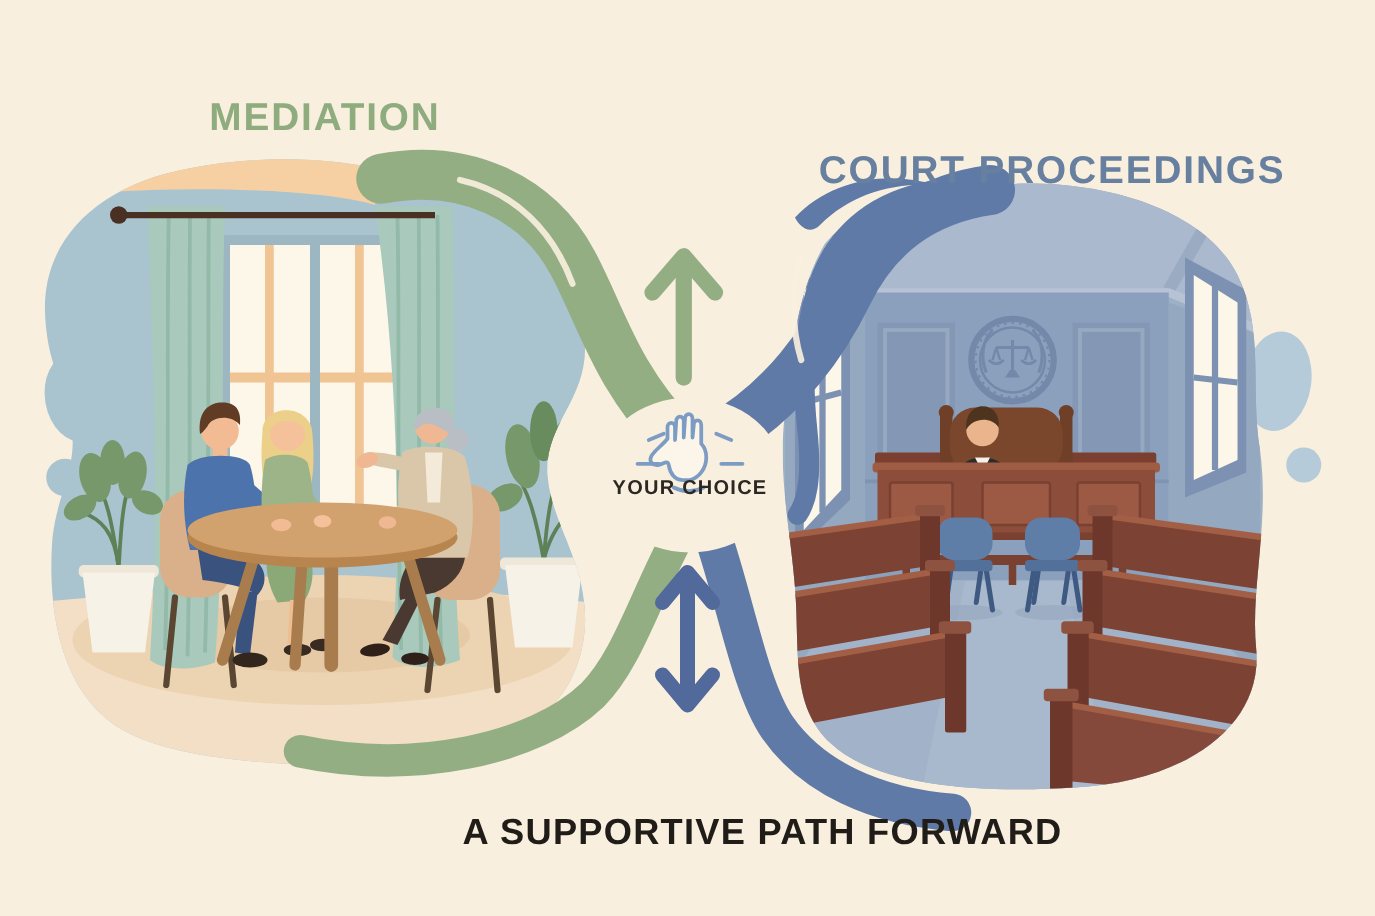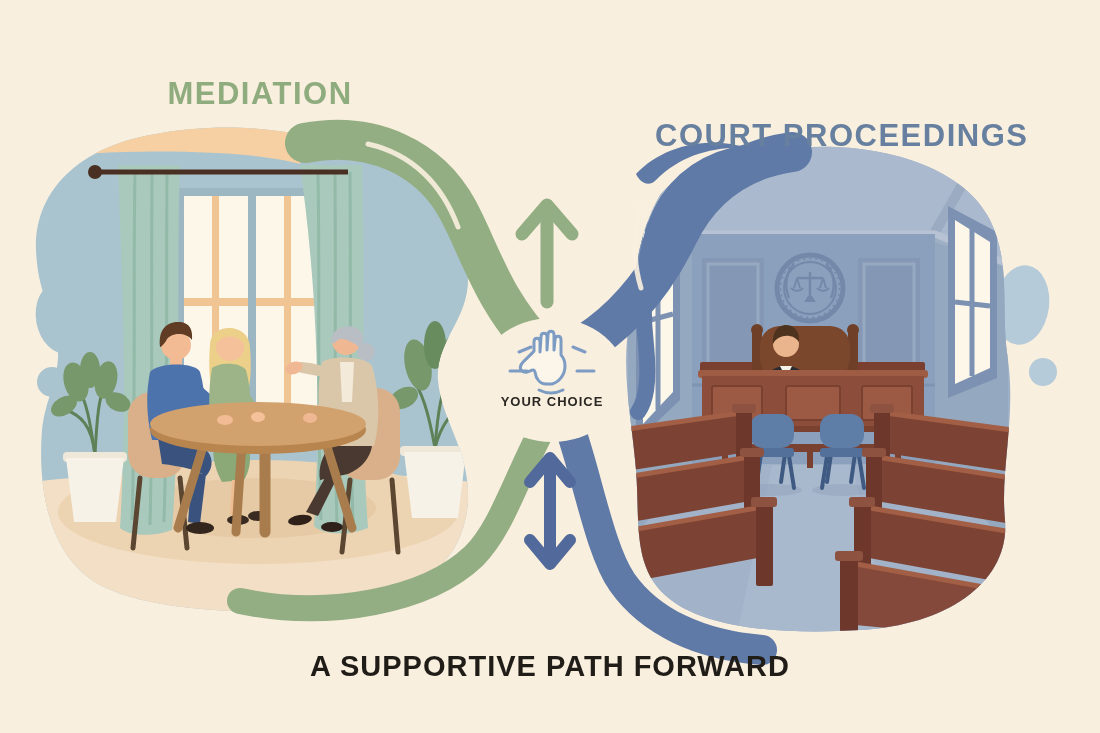--- a/index.html
+++ b/index.html
@@ -10,24 +10,24 @@
   }
   #illustration{position:absolute;left:0;top:0;width:1100px;height:733px;}
   .title{
     position:absolute;text-align:center;font-weight:600;letter-spacing:1.5px;
     white-space:nowrap;
   }
   #mediation-title{left:120px;top:76px;width:280px;font-size:31px;color:#8fac7e;}
   #court-title{left:655px;top:74px;width:340px;font-size:31px;color:#68809f;margin-top:44px;}
   #your-choice-label{
     position:absolute;left:452px;top:382px;width:200px;text-align:center;
-    font-size:13px;font-weight:600;letter-spacing:1px;color:#2b2723;margin-top:12px;
+    font-size:16px;font-weight:600;letter-spacing:1px;color:#2b2723;
   }
   #footer-caption{
-    position:absolute;left:250px;top:650px;width:600px;text-align:center;
+    position:absolute;left:250px;top:650px;width:600px;text-align:right;
     font-size:29px;font-weight:600;letter-spacing:1px;color:#201c17;
   }
 </style>
 </head>
 <body>
 
 <div id="stage">
 
 <svg id="illustration" viewBox="0 0 1100 733" xmlns="http://www.w3.org/2000/svg">
   <defs>

